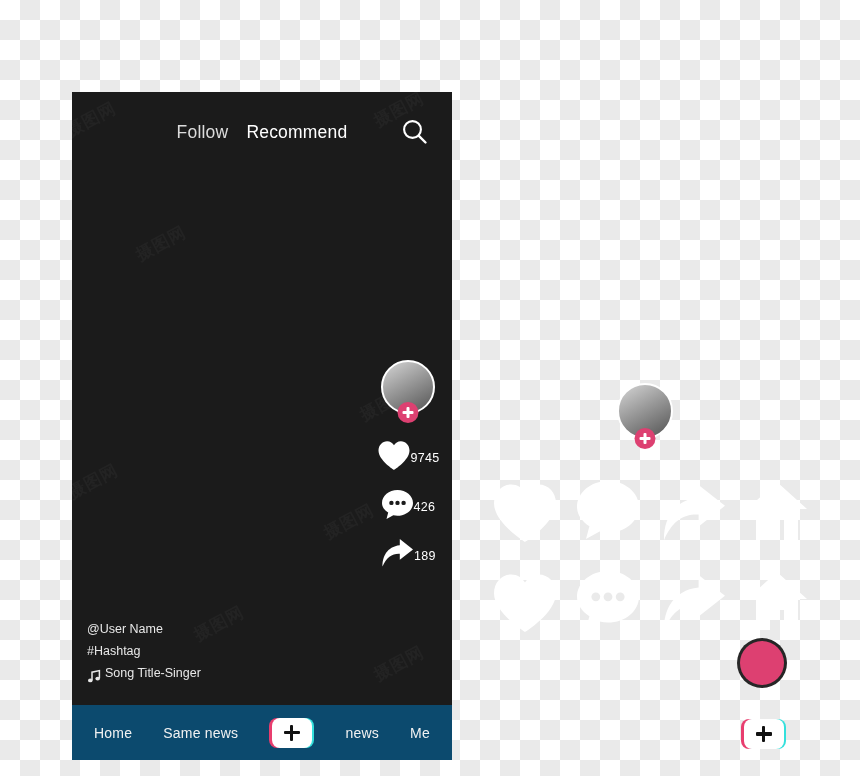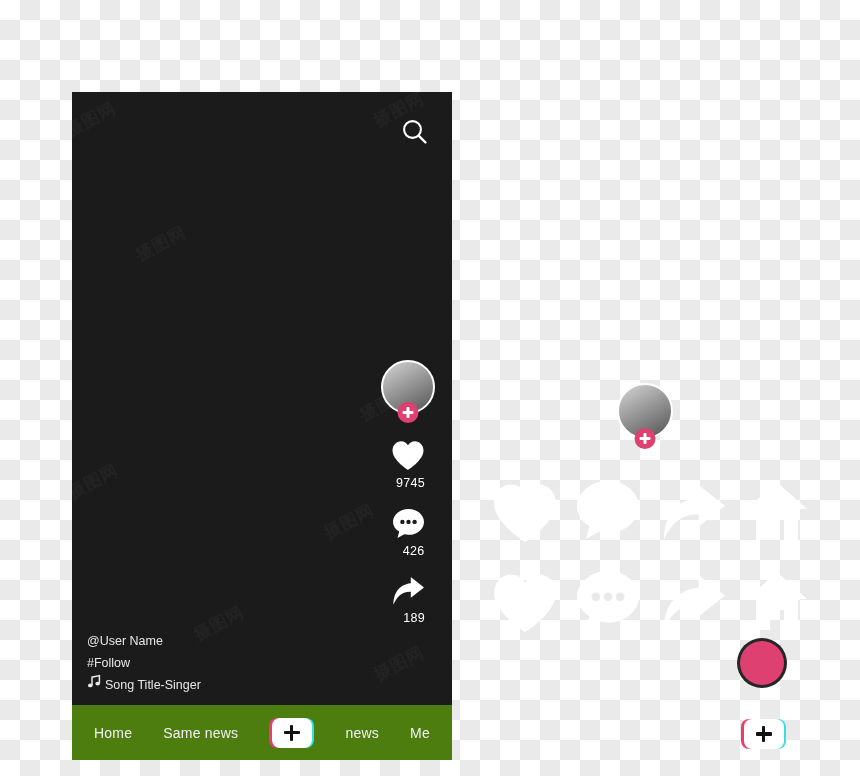--- a/index.html
+++ b/index.html
@@ -120,22 +120,22 @@
     content: "";
     position: absolute;
     background: #ffffff;
     border-radius: 1px;
   }
   .plus-badge::before { width: 11px; height: 2.6px; }
   .plus-badge::after  { width: 2.6px; height: 11px; }
 
   .rail-item {
     display: flex;
-    flex-direction: column;
-    align-items: flex-end;
+    flex-direction: row;
+    align-items: center;
     margin-bottom: 18px;
   }
   .rail-count {
     color: #ffffff;
     font-size: 12.5px;
     margin-top: 5px;
     letter-spacing: 0.3px;
   }
   .icon-white { display: block; }
 
@@ -159,40 +159,40 @@
     color: #ffffff;
     user-select: none;
   }
   .note-a { right: 78px; top: 608px; font-size: 19px; }
   .note-b { right: 70px; top: 634px; font-size: 22px; }
 
   
   .caption {
     position: absolute;
     left: 15px;
-    bottom: 64px;
+    bottom: 76px;
     color: #e8e8e8;
     font-size: 12.5px;
     line-height: 22px;
   }
   .caption div { white-space: nowrap; }
   .song-row {
     display: flex;
-    align-items: flex-start;
+    align-items: flex-end;
     gap: 3px;
   }
 
   
   .bottom-nav {
     position: absolute;
     left: 0;
     bottom: 0;
     width: 380px;
     height: 55px;
-    background: #4d7c0f;
+    background: #0c4a6e;
     display: flex;
     align-items: center;
     justify-content: space-between;
     padding: 3px 22px;
     box-sizing: border-box;
   }
   .nav-label {
     color: #f2f2f2;
     font-size: 14px;
     letter-spacing: 0.2px;
@@ -267,20 +267,24 @@
 
     <div class="phone-wm" style="left:-8px; top:16px;">摄图网</div>
     <div class="phone-wm" style="left:62px; top:140px;">摄图网</div>
     <div class="phone-wm" style="left:300px; top:6px;">摄图网</div>
     <div class="phone-wm" style="left:-6px; top:378px;">摄图网</div>
     <div class="phone-wm" style="left:286px; top:300px;">摄图网</div>
     <div class="phone-wm" style="left:120px; top:520px;">摄图网</div>
     <div class="phone-wm" style="left:300px; top:560px;">摄图网</div>
     <div class="phone-wm" style="left:250px; top:418px;">摄图网</div>
 
+    <div class="top-bar">
+      <span class="tab-label">Follow</span>
+      <span class="tab-label active">Recommend</span>
+    </div>
     <div class="search-btn">
       <svg width="30" height="30" viewBox="0 0 30 30">
         <circle cx="12.5" cy="12.5" r="8.4" fill="none" stroke="#ffffff" stroke-width="2.1"></circle>
         <line x1="18.6" y1="18.6" x2="25.5" y2="25.5" stroke="#ffffff" stroke-width="2.4" stroke-linecap="round"></line>
       </svg>
     </div>
 
     <div class="rail">
 
       <div class="avatar-wrap">
@@ -314,21 +318,21 @@
     </div>
 
     <div class="note note-a">♪</div>
     <div class="note note-b">♫</div>
     <div class="disc-wrap">
       <div class="disc"></div>
     </div>
 
     <div class="caption">
       <div>@User Name</div>
-      <div>#Follow</div>
+      <div>#Hashtag</div>
       <div class="song-row">
         <svg width="15" height="15" viewBox="0 0 15 15">
           <path d="M5.0 11.2 L5.0 3.2 L12.4 1.6 L12.4 9.2" fill="none" stroke="#e8e8e8" stroke-width="1.5"></path>
           <ellipse cx="3.3" cy="11.4" rx="2.3" ry="1.9" fill="#e8e8e8"></ellipse>
           <ellipse cx="10.7" cy="9.6" rx="2.3" ry="1.9" fill="#e8e8e8"></ellipse>
         </svg>
         <span>Song Title-Singer</span>
       </div>
     </div>
 

